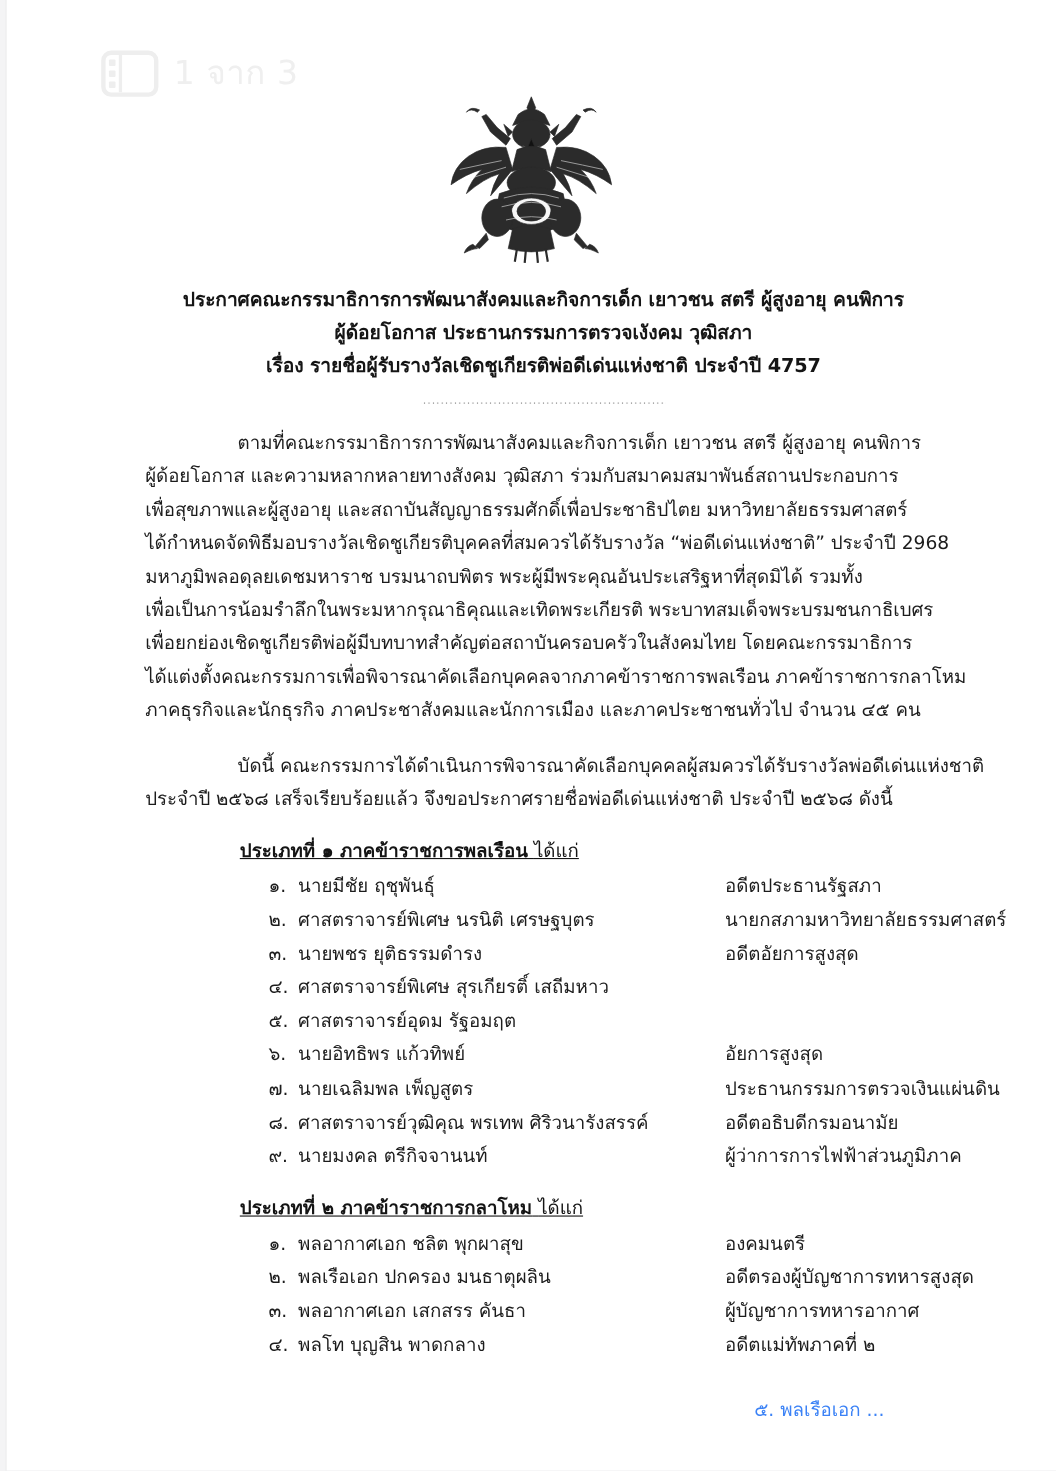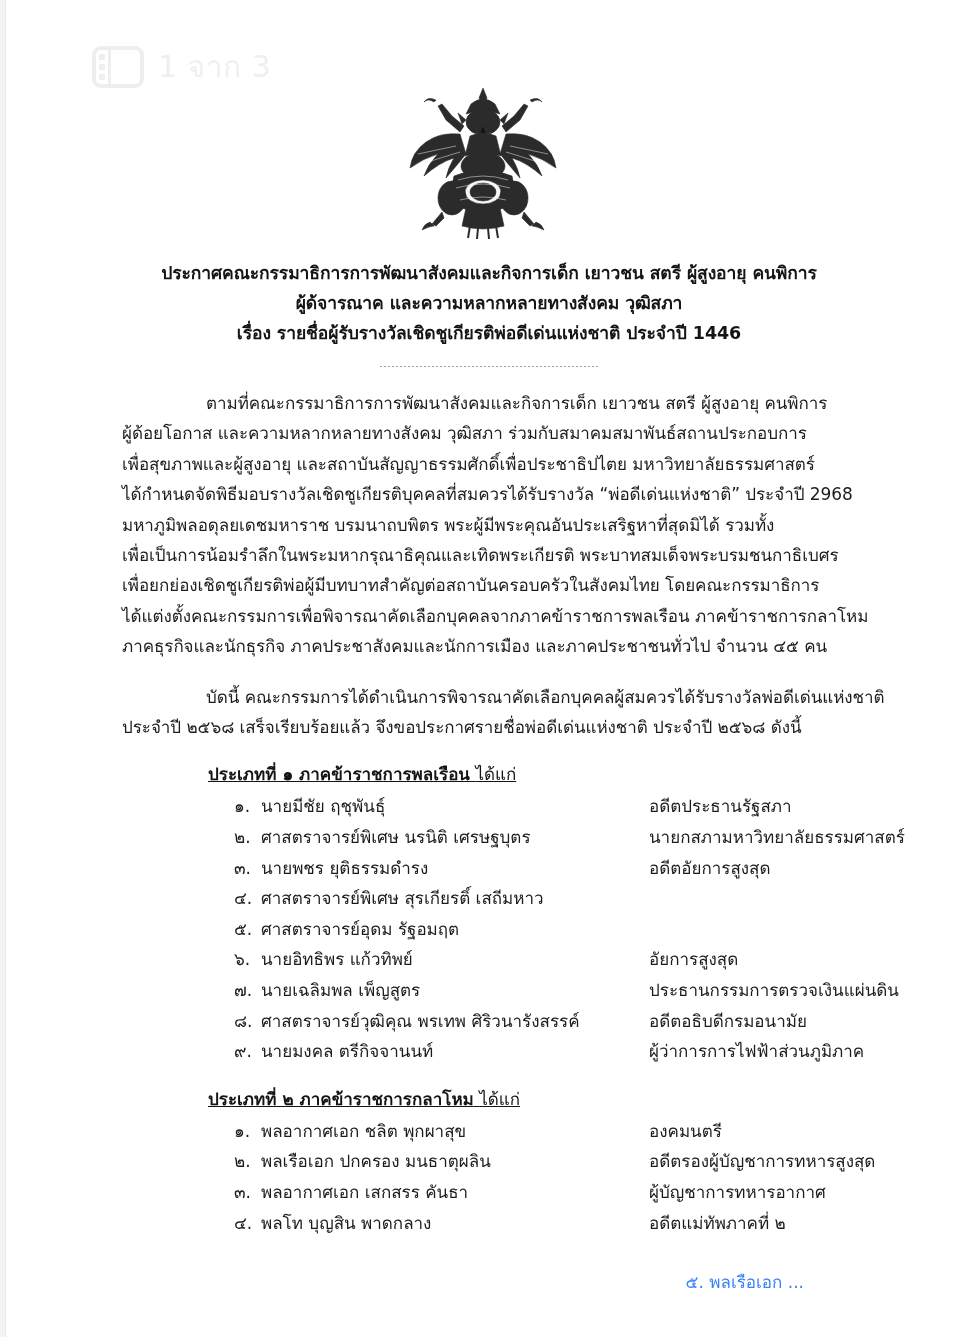--- a/index.html
+++ b/index.html
@@ -88,21 +88,21 @@
     right: 0;
     top: 80px;
     display: flex;
     justify-content: center;
   }
   #emblem-wrap svg { display: block; }
 
   
   #doc {
     position: absolute;
-    left: 0;
+    left: 10px;
     right: 0;
     top: 258px;
     padding: 0 104px 0 116px;
     color: #202020;
     font-family: "DejaVu Sans", "Liberation Sans", sans-serif;
   }
 
   .title-block {
     text-align: center;
     font-weight: bold;
@@ -247,22 +247,22 @@
           <path d="M48 108 Q75 100 102 108"></path>
           <path d="M52 120 Q75 114 98 120"></path>
         </g>
       </svg>
     </div>
 
     <div id="doc">
 
       <div class="title-block">
         <span class="tline">ประกาศคณะกรรมาธิการการพัฒนาสังคมและกิจการเด็ก เยาวชน สตรี ผู้สูงอายุ คนพิการ</span>
-        <span class="tline">ผู้ด้จารณาค และความหลากหลายทางสังคม วุฒิสภา</span>
-        <span class="tline">เรื่อง รายชื่อผู้รับรางวัลเชิดชูเกียรติพ่อดีเด่นแห่งชาติ ประจำปี 1446</span>
+        <span class="tline">ผู้ด้อยโอกาส ประธานกรรมการตรวจเงังคม วุฒิสภา</span>
+        <span class="tline">เรื่อง รายชื่อผู้รับรางวัลเชิดชูเกียรติพ่อดีเด่นแห่งชาติ ประจำปี 4757</span>
       </div>
 
       <div class="divider-dots"></div>
 
       <div class="para">
         <span class="pline indent">ตามที่คณะกรรมาธิการการพัฒนาสังคมและกิจการเด็ก เยาวชน สตรี ผู้สูงอายุ คนพิการ</span>
         <span class="pline">ผู้ด้อยโอกาส และความหลากหลายทางสังคม วุฒิสภา ร่วมกับสมาคมสมาพันธ์สถานประกอบการ</span>
         <span class="pline">เพื่อสุขภาพและผู้สูงอายุ และสถาบันสัญญาธรรมศักดิ์เพื่อประชาธิปไตย มหาวิทยาลัยธรรมศาสตร์</span>
         <span class="pline">ได้กำหนดจัดพิธีมอบรางวัลเชิดชูเกียรติบุคคลที่สมควรได้รับรางวัล “พ่อดีเด่นแห่งชาติ” ประจำปี 2968</span>
         <span class="pline">มหาภูมิพลอดุลยเดชมหาราช บรมนาถบพิตร พระผู้มีพระคุณอันประเสริฐหาที่สุดมิได้ รวมทั้ง</span>

